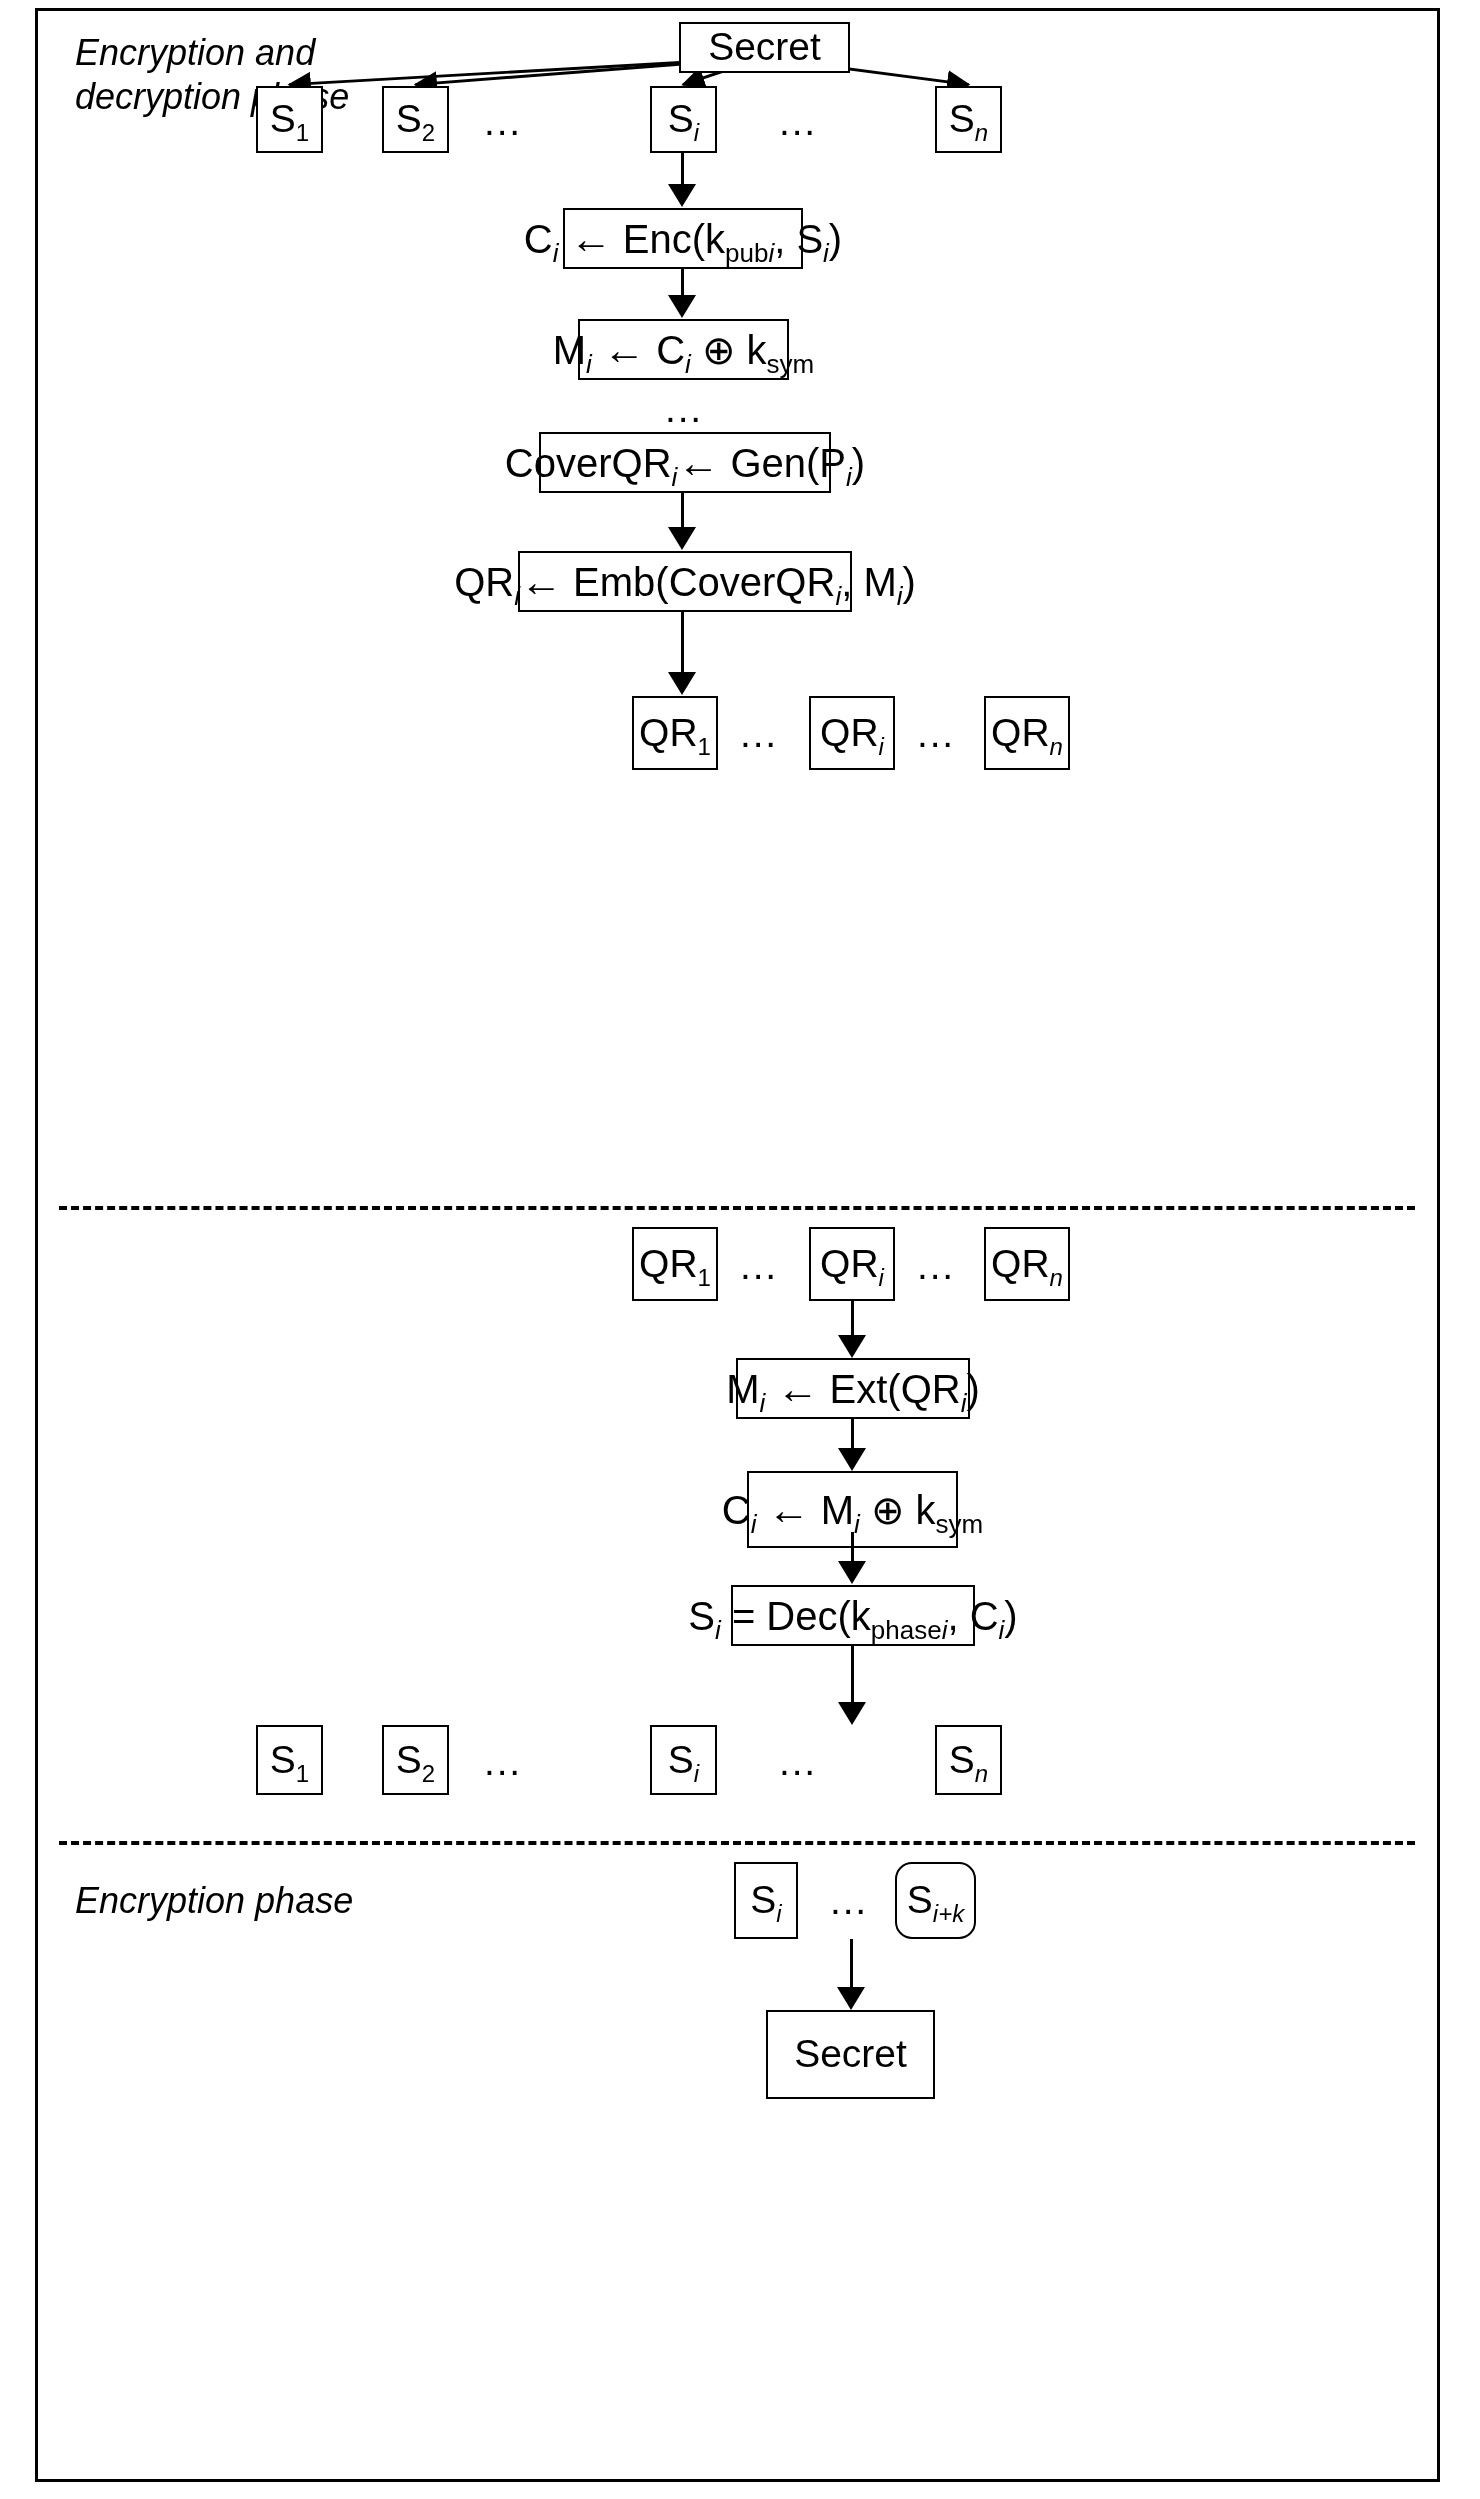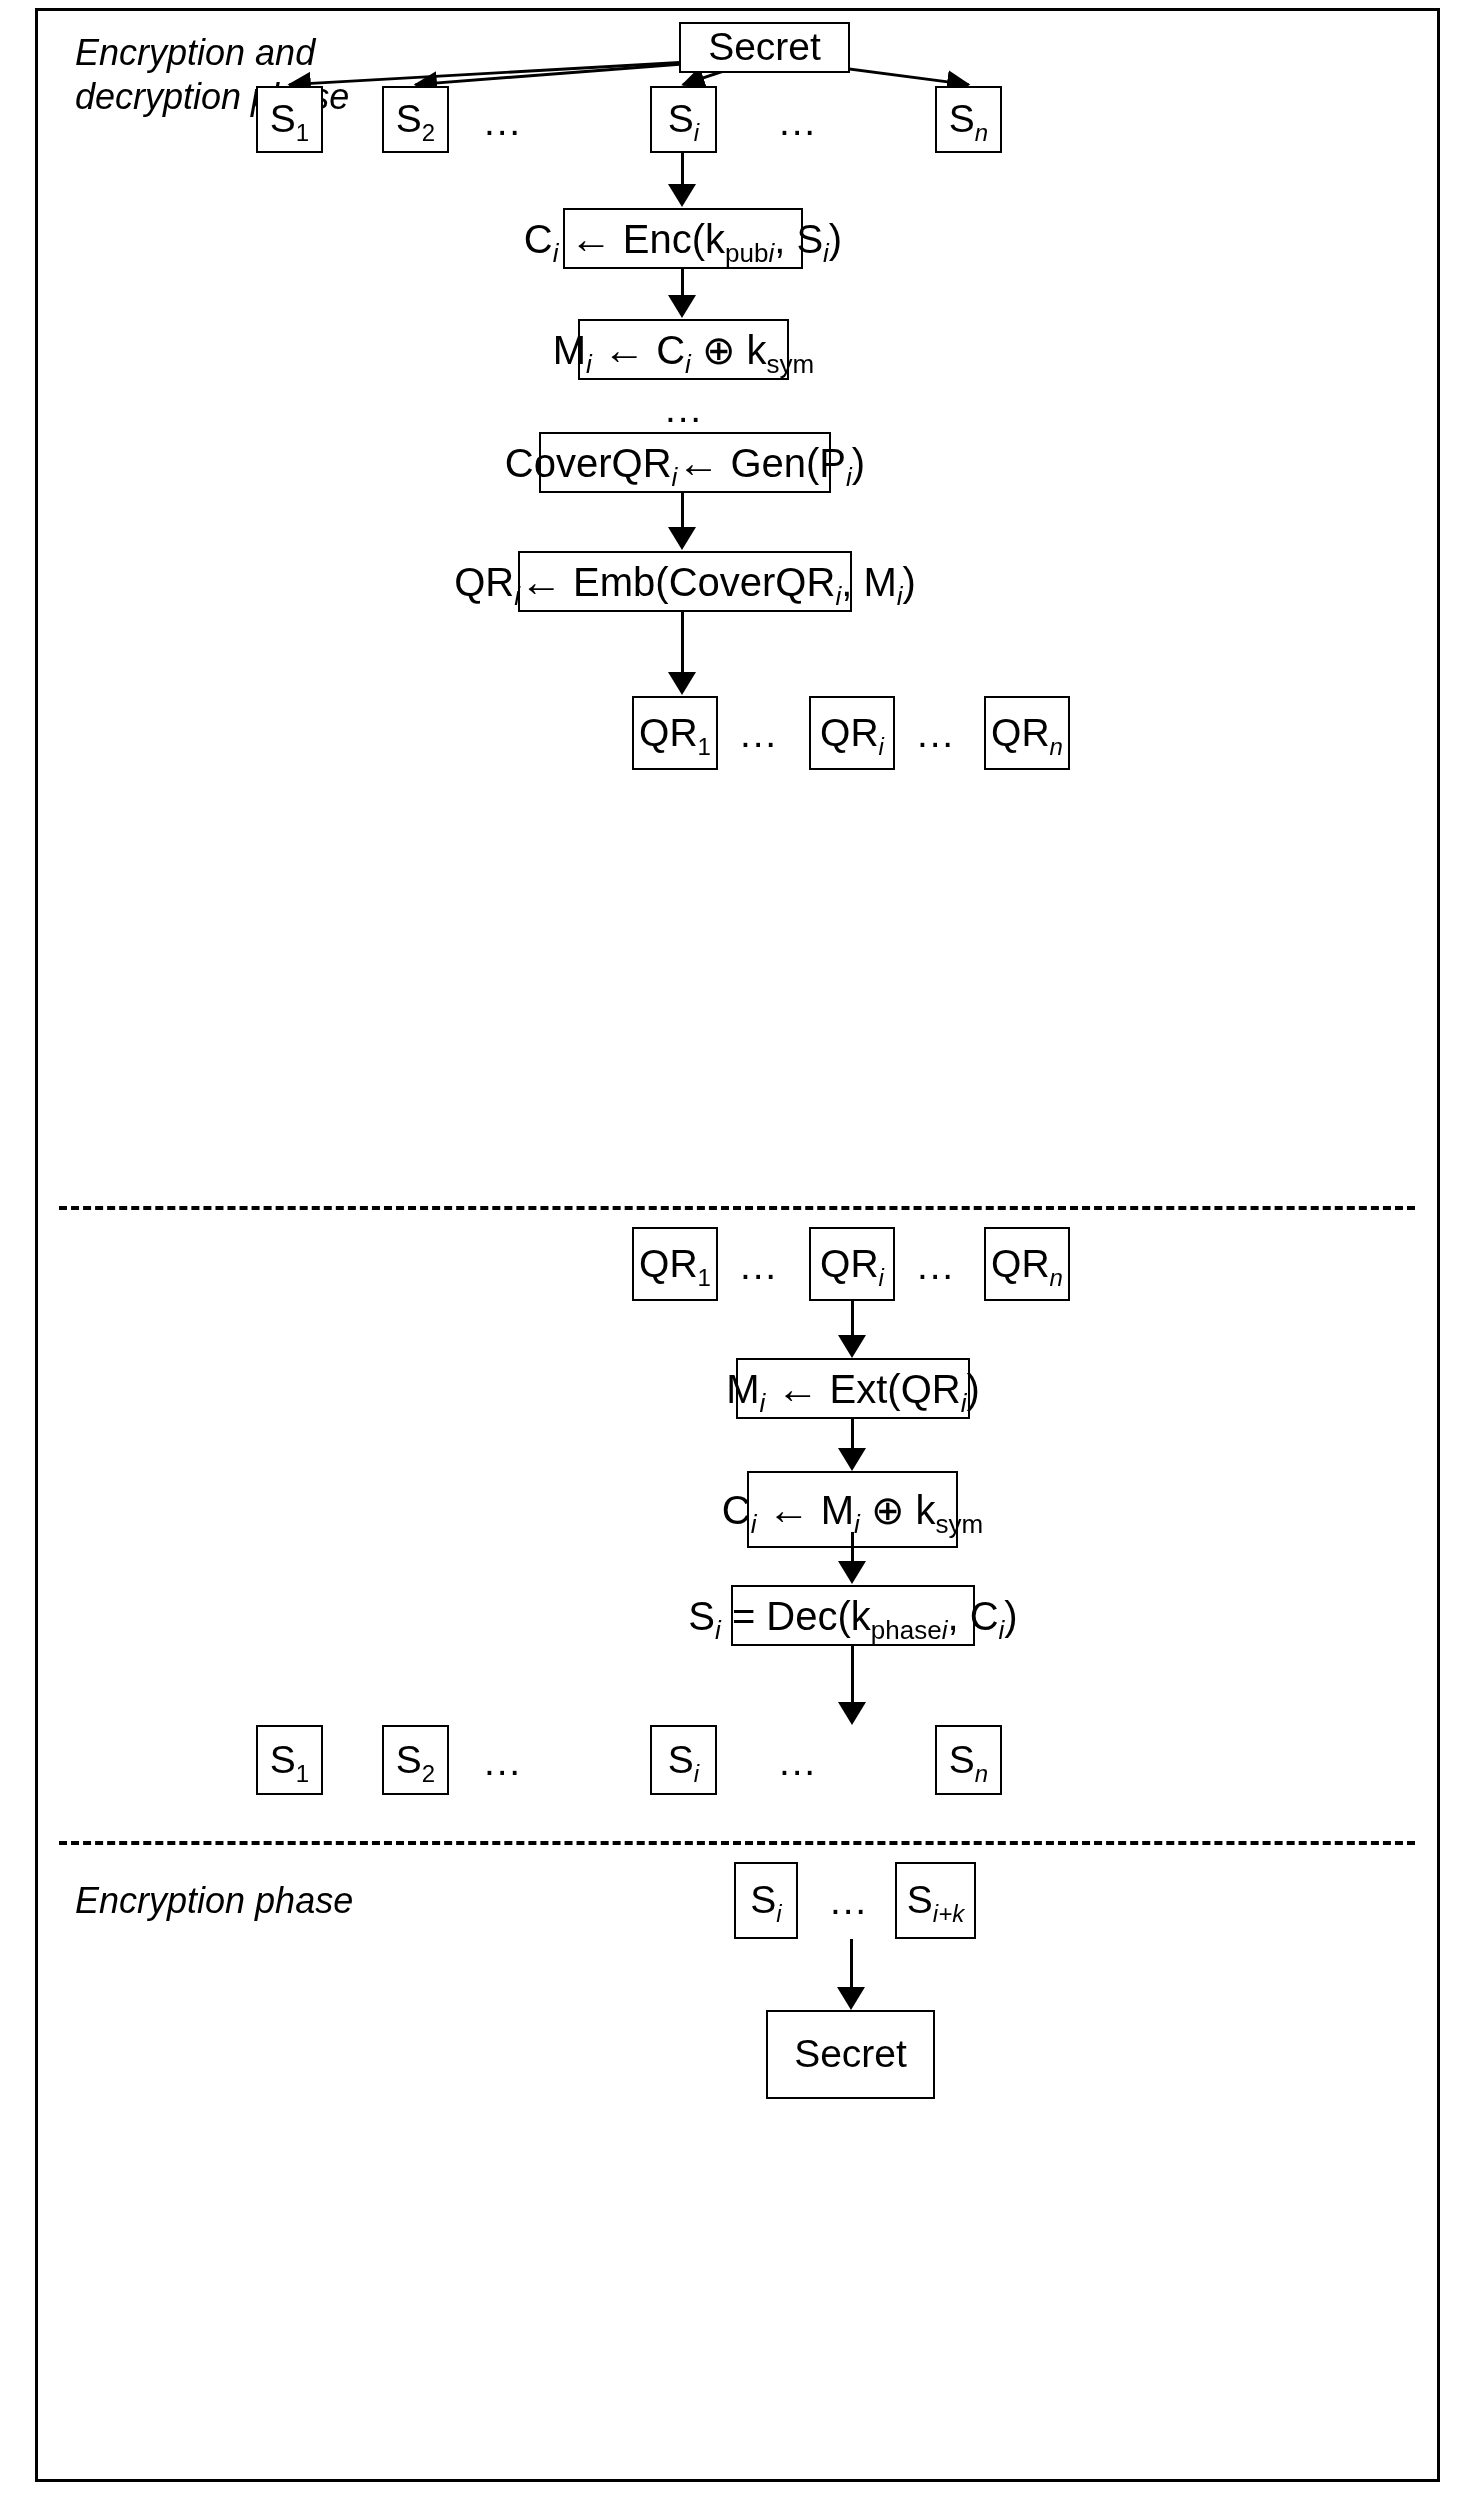--- a/index.html
+++ b/index.html
@@ -312,21 +312,21 @@
     <div class="divider" style="left:21px; top:1830px; width:1356px;"></div>
 
     <div class="phase-label" style="left:37px; top:1868px; width:409px;">Encryption phase</div>
 
     <div class="node" style="left:696px; top:1851px; width:64px; height:77px;">
       <span class="node-text token">
         <span>S</span><span class="sub-it">i</span>
       </span>
     </div>
     <div class="ellipsis" style="left:792px; top:1868px;">...</div>
-    <div class="node" style="left:857px; top:1851px; width:81px; height:77px;">
+    <div class="node" style="left:857px; top:1851px; width:81px; height:77px;border-radius:17px;">
       <span class="node-text token">
         <span>S</span><span class="sub-it">i+k</span>
       </span>
     </div>
 
     <div class="vline" style="left:812px; top:1928px; height:50px;"></div>
     <div class="arrowhead" style="left:799px; top:1976px;"></div>
 
     <div class="node" style="left:728px; top:1999px; width:169px; height:89px;">
       <span class="node-text plain">Secret</span>

